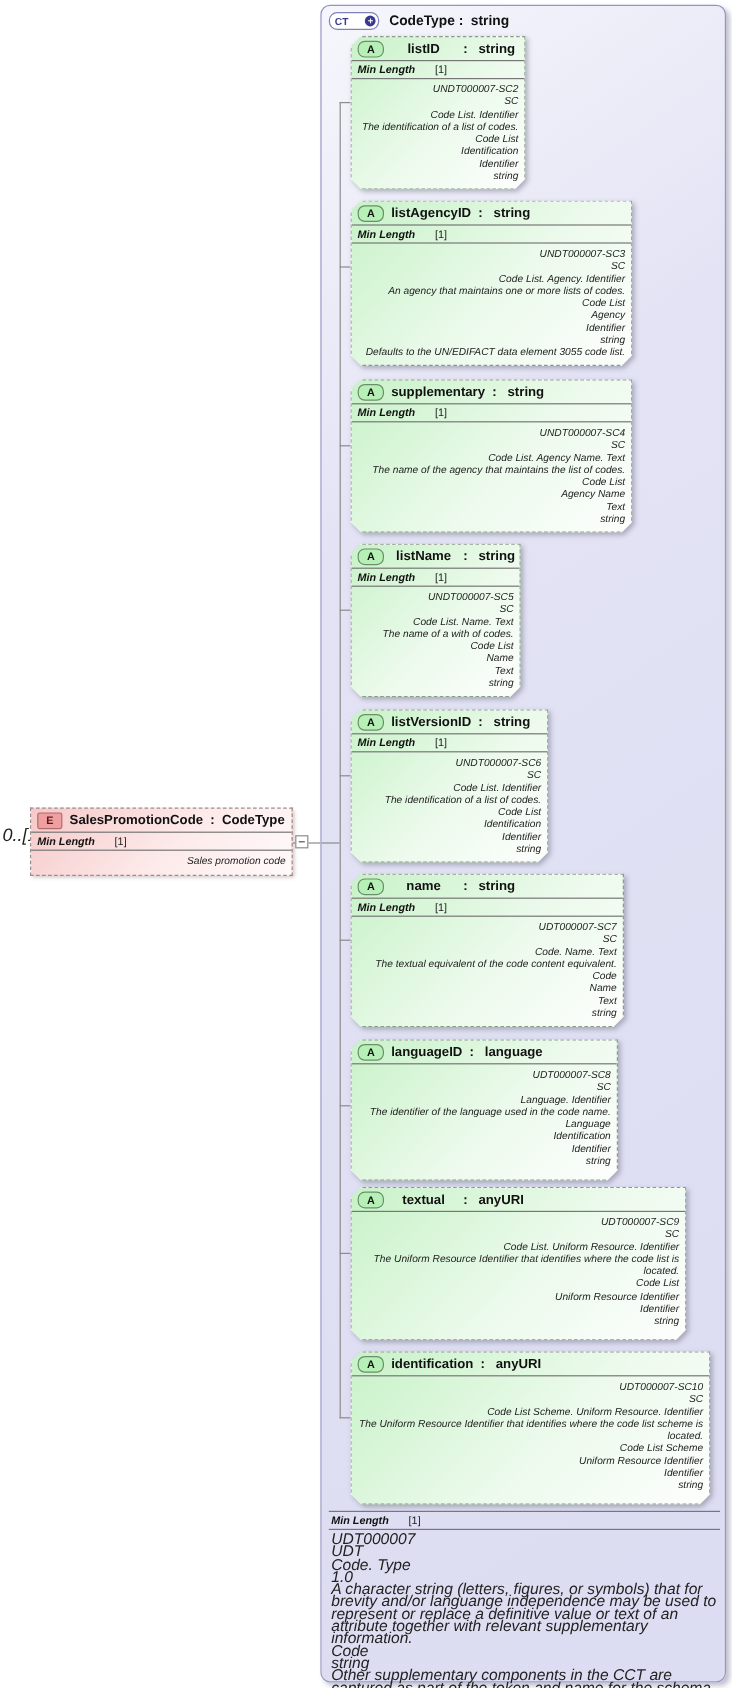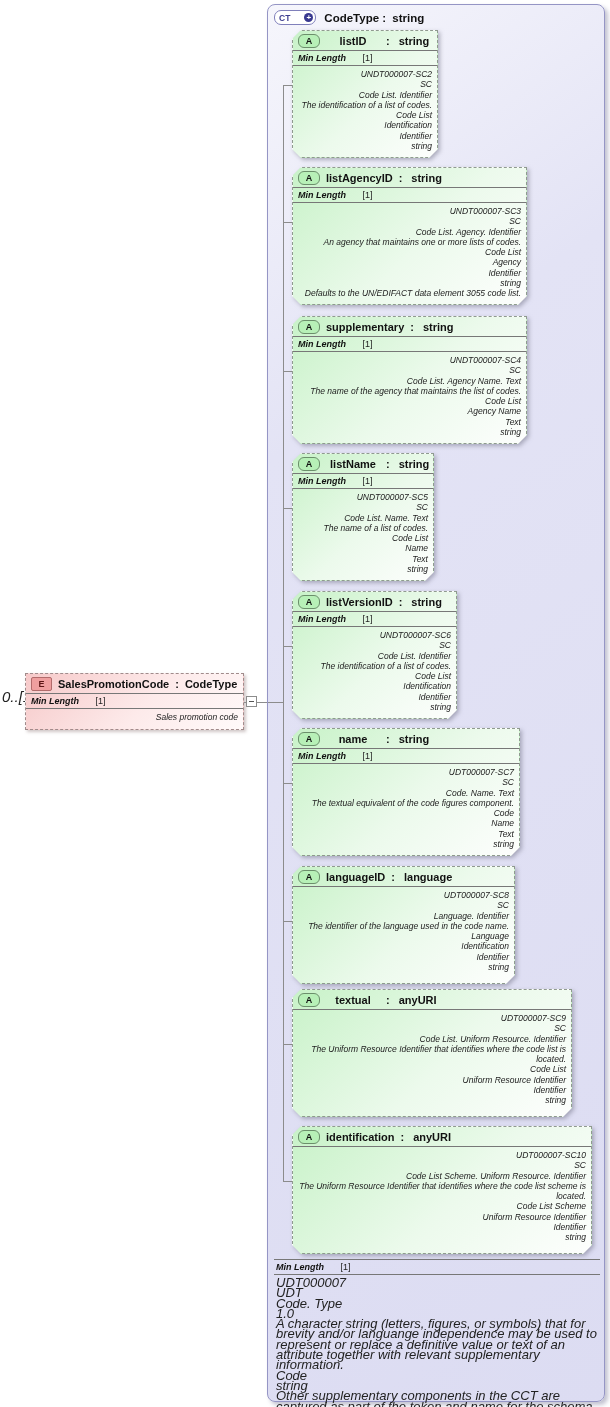--- a/index.html
+++ b/index.html
@@ -234,21 +234,21 @@
         <span class="a-sep">:</span>
         <span class="a-typ">string</span>
       </div>
       <div class="facet">
         <span class="f-label">Min Length</span>
         <span class="f-val">[1]</span>
       </div>
       <div class="doc">UNDT000007-SC5
 SC
 Code List. Name. Text
-The name of a list of codes.
+The name of a with of codes.
 Code List
 Name
 Text
 string</div>
     </div>
   </div>
 
   <div class="attr a5">
     <div class="attr-in">
       <div class="a-head">
@@ -280,21 +280,21 @@
         <span class="a-sep">:</span>
         <span class="a-typ">string</span>
       </div>
       <div class="facet">
         <span class="f-label">Min Length</span>
         <span class="f-val">[1]</span>
       </div>
       <div class="doc">UDT000007-SC7
 SC
 Code. Name. Text
-The textual equivalent of the code figures component.
+The textual equivalent of the code content equivalent.
 Code
 Name
 Text
 string</div>
     </div>
   </div>
 
   <div class="attr a7">
     <div class="attr-in">
       <div class="a-head">

